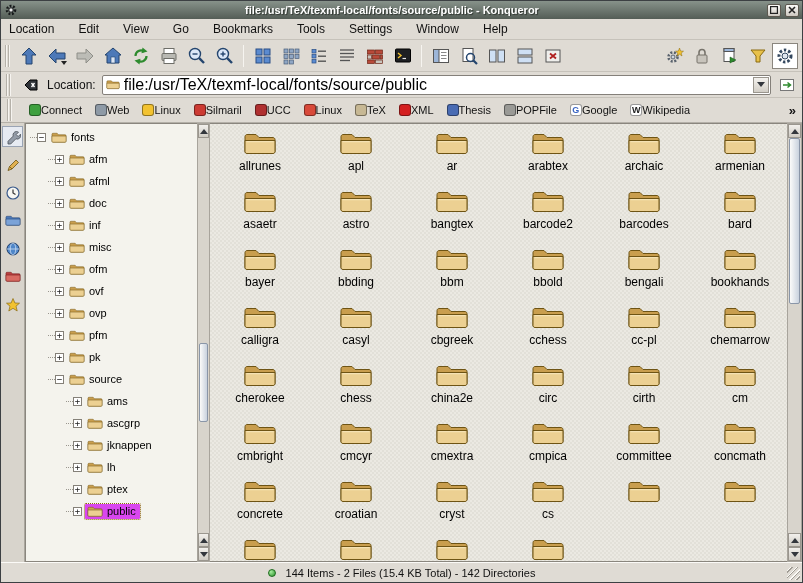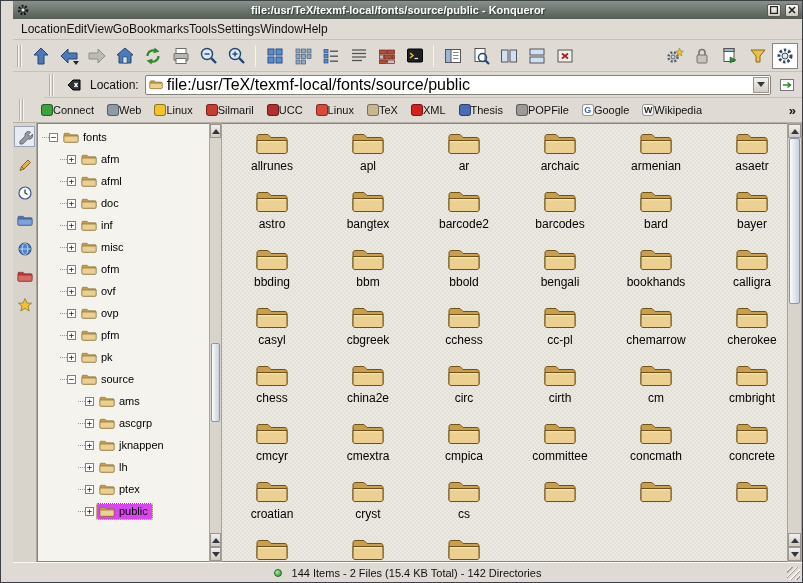--- a/index.html
+++ b/index.html
@@ -1,39 +1,39 @@
 <!DOCTYPE html>
 <html><head>
 <meta charset="utf-8">
 <style>
   html,body{margin:0;padding:0;background:#9a9a9a;font-family:"Liberation Sans",sans-serif;}
   *{box-sizing:border-box;}
-  .window{width:803px;height:583px;display:flex;flex-direction:column;background:#dfdbd4;border:1px solid #3c4043;overflow:hidden;padding-left:12px;}
+  .window{width:803px;height:583px;display:flex;flex-direction:column;background:#dfdbd4;border:1px solid #3c4043;overflow:hidden;}
 
   
   .titlebar{height:18px;background:linear-gradient(#87928a,#545d56);display:flex;align-items:center;padding:0 3px;gap:4px;flex:none;}
   .appicon{width:13px;height:13px;flex:none;display:flex;align-items:center;justify-content:center;}
   .title{flex:1;text-align:center;color:#fff;font-size:11px;font-weight:bold;white-space:nowrap;overflow:hidden;text-shadow:1px 1px 1px #2f352f;}
   .wbtn{width:14px;height:13px;flex:none;border:1px solid #5c584f;background:linear-gradient(#fbfaf8,#ccc8c0);padding:0;display:flex;align-items:center;justify-content:center;border-radius:2px;}
 
   
-  .menubar{height:21px;display:flex;align-items:center;padding:0 8px;gap:0;font-size:12px;color:#111;border-bottom:1px solid #c6c2ba;flex:none;}
+  .menubar{height:21px;display:flex;align-items:center;padding:0 8px;gap:24px;font-size:12px;color:#111;border-bottom:1px solid #c6c2ba;flex:none;}
   .menu-item{cursor:default;}
 
   
   .toolbar{height:32px;display:flex;align-items:center;gap:1px;padding:0 4px;border-bottom:1px solid #c6c2ba;flex:none;}
   .grip{width:5px;height:22px;flex:none;margin:0 4px 0 0;background:repeating-linear-gradient(90deg,#b5b1a9 0 1px,#f6f4f0 1px 2px,transparent 2px 3px);}
   .tbtn{width:27px;height:27px;flex:none;border:1px solid transparent;background:transparent;padding:0;display:flex;align-items:center;justify-content:center;position:relative;}
   .tsep{width:1px;height:22px;background:#b2aea6;border-right:1px solid #f6f4f0;margin:0 4px;flex:none;}
   .caret{position:absolute;right:2px;bottom:3px;width:0;height:0;border-left:3px solid transparent;border-right:3px solid transparent;border-top:4px solid #222;}
   .spacer{flex:1;}
   .throbber{width:26px;height:26px;border:1px solid #8a867e;background:#fff;display:flex;align-items:center;justify-content:center;flex:none;}
 
   
-  .locbar{height:26px;display:flex;align-items:center;gap:6px;padding:0 5px;border-bottom:1px solid #c6c2ba;flex:none;font-size:12px;margin-left:31px;}
+  .locbar{height:26px;display:flex;align-items:center;gap:6px;padding:0 5px;border-bottom:1px solid #c6c2ba;flex:none;font-size:12px;}
   .loc-label{color:#111;flex:none;}
   .loc-field{flex:1;height:20px;background:#fff;border:1px solid #84807a;border-radius:2px;display:flex;align-items:center;gap:4px;padding:0 1px 0 3px;overflow:hidden;}
   .loc-text{flex:1;white-space:nowrap;overflow:hidden;font-size:16px;color:#000;}
   .combo-btn{width:16px;height:16px;flex:none;border:1px solid #9a968e;background:linear-gradient(#f4f2ee,#d2cec6);display:flex;align-items:center;justify-content:center;padding:0;}
   .arr-down{width:0;height:0;border-left:4px solid transparent;border-right:4px solid transparent;border-top:5px solid #33373d;}
   .arr-up{width:0;height:0;border-left:4px solid transparent;border-right:4px solid transparent;border-bottom:5px solid #33373d;}
   .smallbtn{width:20px;height:20px;flex:none;border:1px solid transparent;background:transparent;padding:0;display:flex;align-items:center;justify-content:center;}
 
   
   .bookbar{height:25px;display:flex;align-items:center;gap:13px;padding:0 6px;border-bottom:1px solid #b4b0a8;flex:none;font-size:11px;color:#111;}
@@ -712,20 +712,28 @@
 
           <div class="cell">
             <svg width="34" height="27" viewBox="0 0 34 26">
               <path d="M2 6 C2 5 3 4 4 4 L13 4 L16 7 L30 7 C31 7 32 8 32 9 L32 21 C32 22 31 23 30 23 L4 23 C3 23 2 22 2 21 Z" fill="#c99e4e" stroke="#6e5414"></path>
               <path d="M2 10 L32 10 L32 21 C32 22 31 23 30 23 L4 23 C3 23 2 22 2 21 Z" fill="#ecd092" stroke="#6e5414"></path>
               <line x1="3.5" y1="11.2" x2="30.5" y2="11.2" stroke="#f7e7bd" stroke-width="1"></line>
             </svg>
             <span class="flabel">ar</span>
           </div>
 
+          <div class="cell">
+            <svg width="34" height="27" viewBox="0 0 34 26">
+              <path d="M2 6 C2 5 3 4 4 4 L13 4 L16 7 L30 7 C31 7 32 8 32 9 L32 21 C32 22 31 23 30 23 L4 23 C3 23 2 22 2 21 Z" fill="#c99e4e" stroke="#6e5414"></path>
+              <path d="M2 10 L32 10 L32 21 C32 22 31 23 30 23 L4 23 C3 23 2 22 2 21 Z" fill="#ecd092" stroke="#6e5414"></path>
+              <line x1="3.5" y1="11.2" x2="30.5" y2="11.2" stroke="#f7e7bd" stroke-width="1"></line>
+            </svg>
+            <span class="flabel">arabtex</span>
+          </div>
 
           <div class="cell">
             <svg width="34" height="27" viewBox="0 0 34 26">
               <path d="M2 6 C2 5 3 4 4 4 L13 4 L16 7 L30 7 C31 7 32 8 32 9 L32 21 C32 22 31 23 30 23 L4 23 C3 23 2 22 2 21 Z" fill="#c99e4e" stroke="#6e5414"></path>
               <path d="M2 10 L32 10 L32 21 C32 22 31 23 30 23 L4 23 C3 23 2 22 2 21 Z" fill="#ecd092" stroke="#6e5414"></path>
               <line x1="3.5" y1="11.2" x2="30.5" y2="11.2" stroke="#f7e7bd" stroke-width="1"></line>
             </svg>
             <span class="flabel">archaic</span>
           </div>
 

